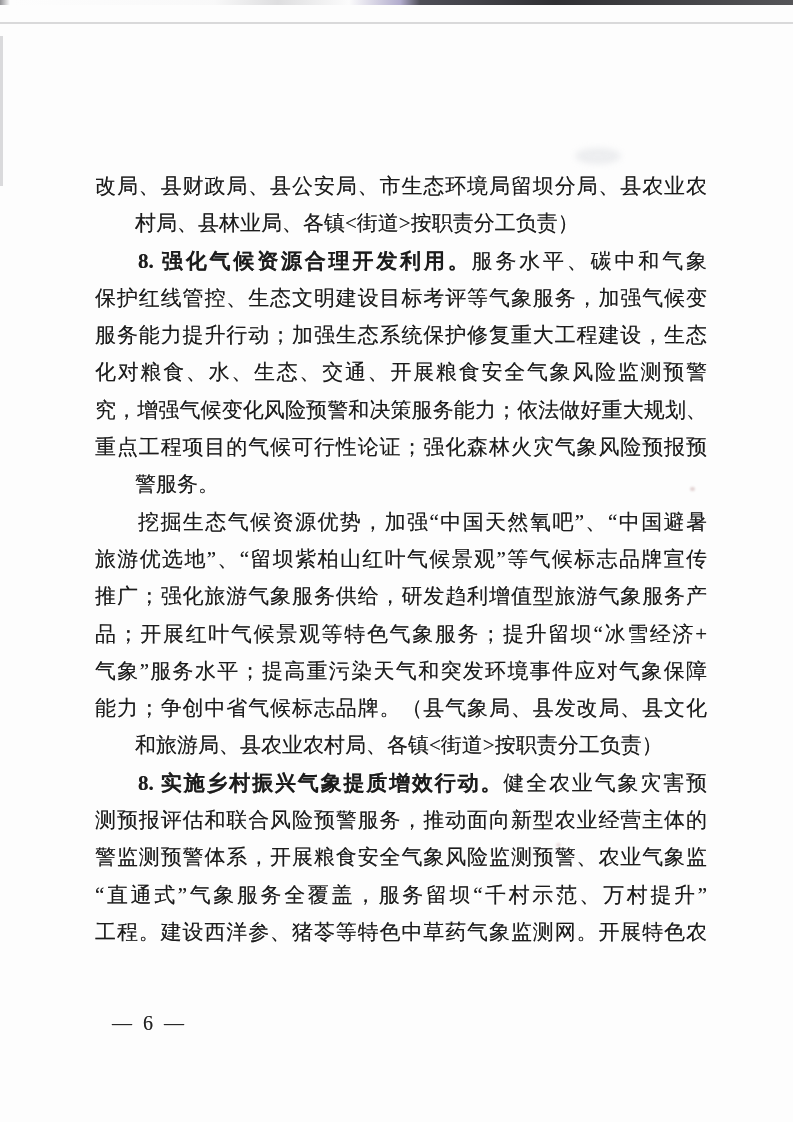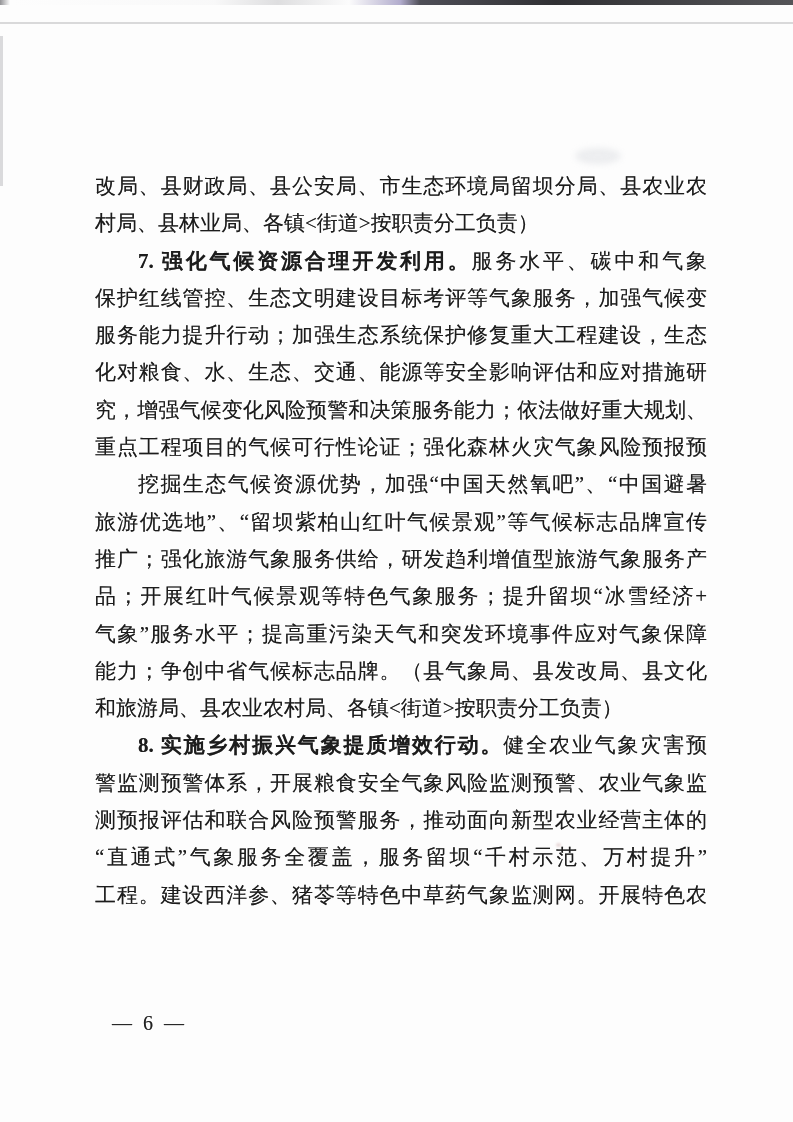--- a/index.html
+++ b/index.html
@@ -78,20 +78,21 @@
     line-height: 37.3px;
     text-shadow: 0 0 0.5px rgba(25,25,25,0.55);
   }
   .line {
     text-align: justify;
     text-align-last: justify;
   }
   .line.nojust {
     text-align: left;
     text-align-last: left;
+    margin-left: 40px;
   }
   .line.indent {
     text-indent: 43px;
   }
   .bold {
     font-weight: 700;
   }
   .footer-page-number {
     position: absolute;
     left: 112px;
@@ -109,34 +110,35 @@
   <div class="artifact-top-edge"></div>
   <div class="artifact-fold-line"></div>
   <div class="artifact-left-sliver"></div>
   <div class="artifact-speck-1"></div>
   <div class="artifact-speck-2"></div>
   <div class="artifact-speck-3"></div>
 
   <div class="text-block">
       <div class="line"><span>改局、县财政局、县公安局、市生态环境局留坝分局、县农业农</span></div>
       <div class="line nojust"><span>村局、县林业局、各镇&lt;街道&gt;按职责分工负责）</span></div>
-      <div class="line indent"><span class="bold">7. 强化气候资源合理开发利用。</span><span>服务水平、碳中和气象</span></div>
+      <div class="line indent"><span class="bold">8. 强化气候资源合理开发利用。</span><span>服务水平、碳中和气象</span></div>
       <div class="line"><span>保护红线管控、生态文明建设目标考评等气象服务，加强气候变</span></div>
       <div class="line"><span>服务能力提升行动；加强生态系统保护修复重大工程建设，生态</span></div>
-      <div class="line"><span>化对粮食、水、生态、交通、能源等安全影响评估和应对措施研</span></div>
+      <div class="line"><span>化对粮食、水、生态、交通、开展粮食安全气象风险监测预警</span></div>
       <div class="line"><span>究，增强气候变化风险预警和决策服务能力；依法做好重大规划、</span></div>
       <div class="line"><span>重点工程项目的气候可行性论证；强化森林火灾气象风险预报预</span></div>
+      <div class="line nojust"><span>警服务。</span></div>
       <div class="line indent"><span>挖掘生态气候资源优势，加强“中国天然氧吧”、“中国避暑</span></div>
       <div class="line"><span>旅游优选地”、“留坝紫柏山红叶气候景观”等气候标志品牌宣传</span></div>
       <div class="line"><span>推广；强化旅游气象服务供给，研发趋利增值型旅游气象服务产</span></div>
       <div class="line"><span>品；开展红叶气候景观等特色气象服务；提升留坝“冰雪经济+</span></div>
       <div class="line"><span>气象”服务水平；提高重污染天气和突发环境事件应对气象保障</span></div>
       <div class="line"><span>能力；争创中省气候标志品牌。（县气象局、县发改局、县文化</span></div>
       <div class="line nojust"><span>和旅游局、县农业农村局、各镇&lt;街道&gt;按职责分工负责）</span></div>
       <div class="line indent"><span class="bold">8. 实施乡村振兴气象提质增效行动。</span><span>健全农业气象灾害预</span></div>
+      <div class="line"><span>测预报评估和联合风险预警服务，推动面向新型农业经营主体的</span></div>
       <div class="line"><span>警监测预警体系，开展粮食安全气象风险监测预警、农业气象监</span></div>
-      <div class="line"><span>测预报评估和联合风险预警服务，推动面向新型农业经营主体的</span></div>
       <div class="line"><span>“直通式”气象服务全覆盖，服务留坝“千村示范、万村提升”</span></div>
       <div class="line"><span>工程。建设西洋参、猪苓等特色中草药气象监测网。开展特色农</span></div>
     </div>
 
   <div class="footer-page-number">— 6 —</div>
 </div>
 
 </body></html>

